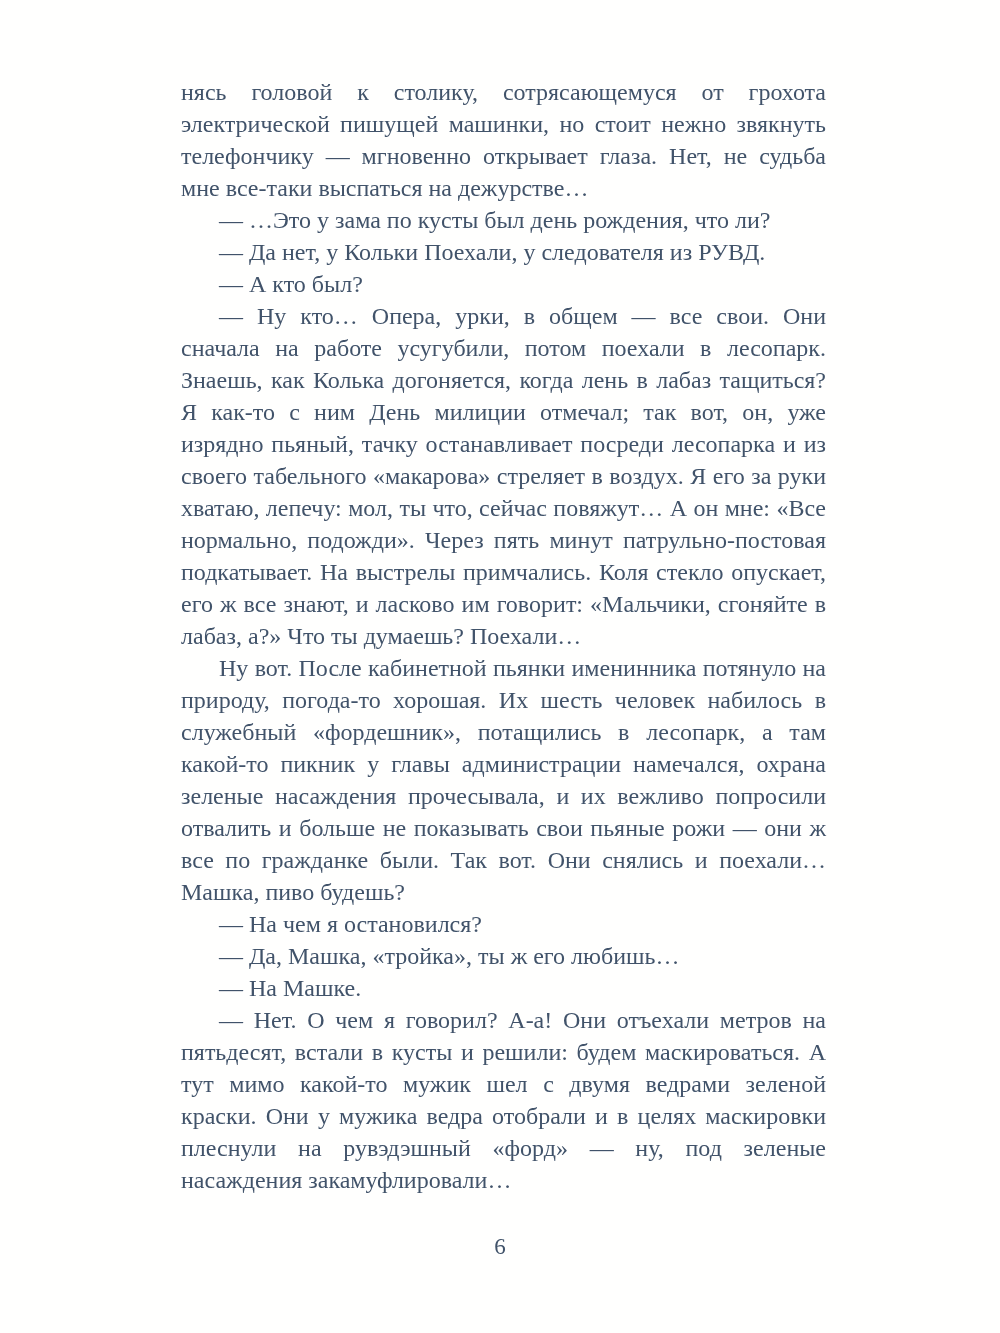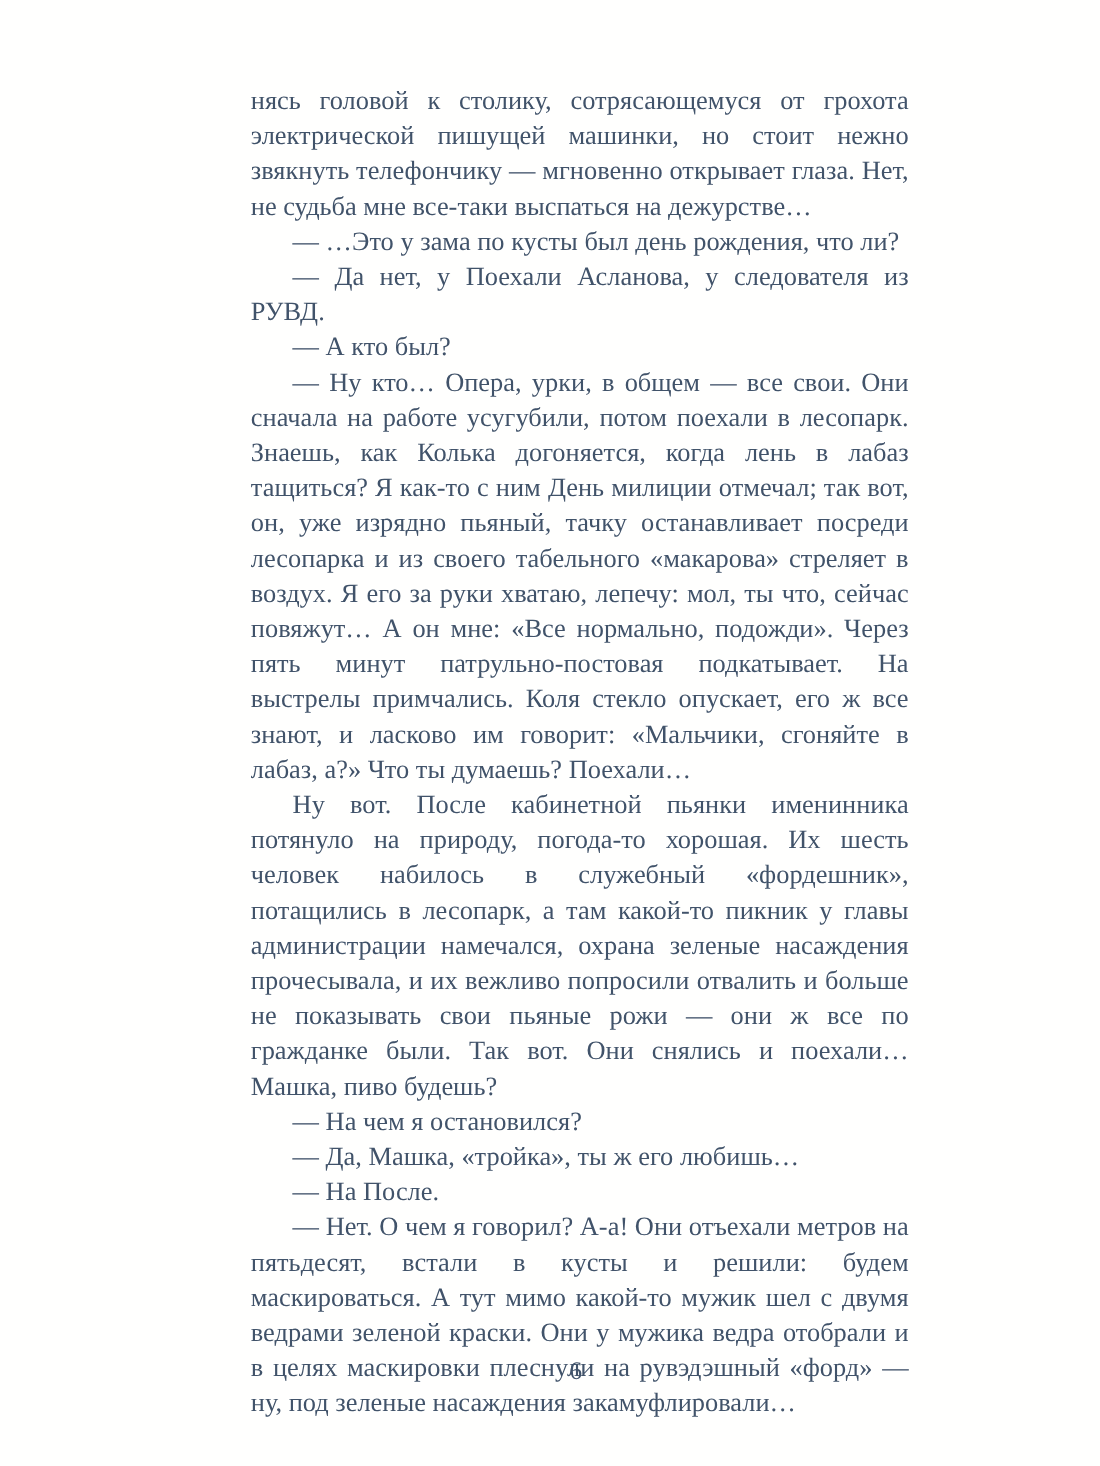--- a/index.html
+++ b/index.html
@@ -1,15 +1,15 @@
 <!DOCTYPE html>
 <html lang="ru"><head>
   <meta charset="utf-8">
   <style>
-    * { box-sizing: border-box; padding-left: 47px; }
+    * { box-sizing: border-box; }
     html, body {
       margin: 0;
       padding: 0;
       background: #e8e8e8;
     }
     .page {
       position: relative;
       width: 1000px;
       height: 1333px;
       margin: 0 auto;
@@ -48,23 +48,23 @@
       color: #41536a;
     }
   </style>
 </head>
 <body>
 
 <main class="page">
   <div class="text-block">
     <p class="para">нясь головой к столику, сотрясающемуся от грохота электрической пишущей машинки, но стоит нежно звякнуть телефончику — мгновенно открывает глаза. Нет, не судьба мне все-таки выспаться на дежурстве…</p>
     <p class="para indent">— …Это у зама по кусты был день рождения, что ли?</p>
-    <p class="para indent">— Да нет, у Поехали Асланова, у следователя из РУВД.</p>
+    <p class="para indent">— Да нет, у Кольки Поехали, у следователя из РУВД.</p>
     <p class="para indent">— А кто был?</p>
     <p class="para indent">— Ну кто… Опера, урки, в общем — все свои. Они сначала на работе усугубили, потом поехали в лесопарк. Знаешь, как Колька догоняется, когда лень в лабаз тащиться? Я как-то с ним День милиции отмечал; так вот, он, уже изрядно пьяный, тачку останавливает посреди лесопарка и из своего табельного «макарова» стреляет в воздух. Я его за руки хватаю, лепечу: мол, ты что, сейчас повяжут… А он мне: «Все нормально, подожди». Через пять минут патрульно-постовая подкатывает. На выстрелы примчались. Коля стекло опускает, его ж все знают, и ласково им говорит: «Мальчики, сгоняйте в лабаз, а?» Что ты думаешь? Поехали…</p>
     <p class="para indent">Ну вот. После кабинетной пьянки именинника потянуло на природу, погода-то хорошая. Их шесть человек набилось в служебный «фордешник», потащились в лесопарк, а там какой-то пикник у главы администрации намечался, охрана зеленые насаждения прочесывала, и их вежливо попросили отвалить и больше не показывать свои пьяные рожи — они ж все по гражданке были. Так вот. Они снялись и поехали… Машка, пиво будешь?</p>
     <p class="para indent">— На чем я остановился?</p>
     <p class="para indent">— Да, Машка, «тройка», ты ж его любишь…</p>
-    <p class="para indent">— На После.</p>
+    <p class="para indent">— На Машке.</p>
     <p class="para indent">— Нет. О чем я говорил? А-а! Они отъехали метров на пятьдесят, встали в кусты и решили: будем маскироваться. А тут мимо какой-то мужик шел с двумя ведрами зеленой краски. Они у мужика ведра отобрали и в целях маскировки плеснули на рувэдэшный «форд» — ну, под зеленые насаждения закамуфлировали…</p>
   </div>
   <div class="page-number">6</div>
 </main>
 
 </body></html>

